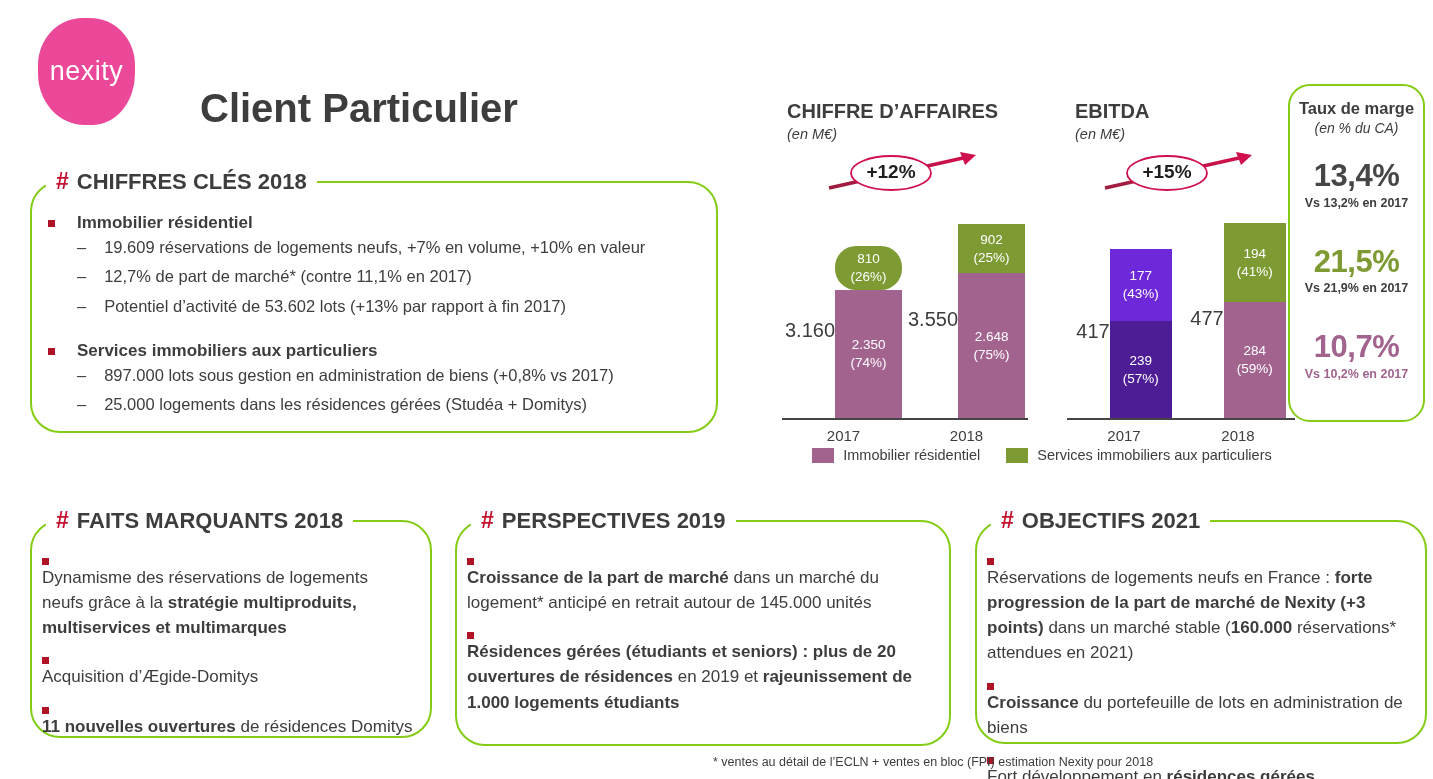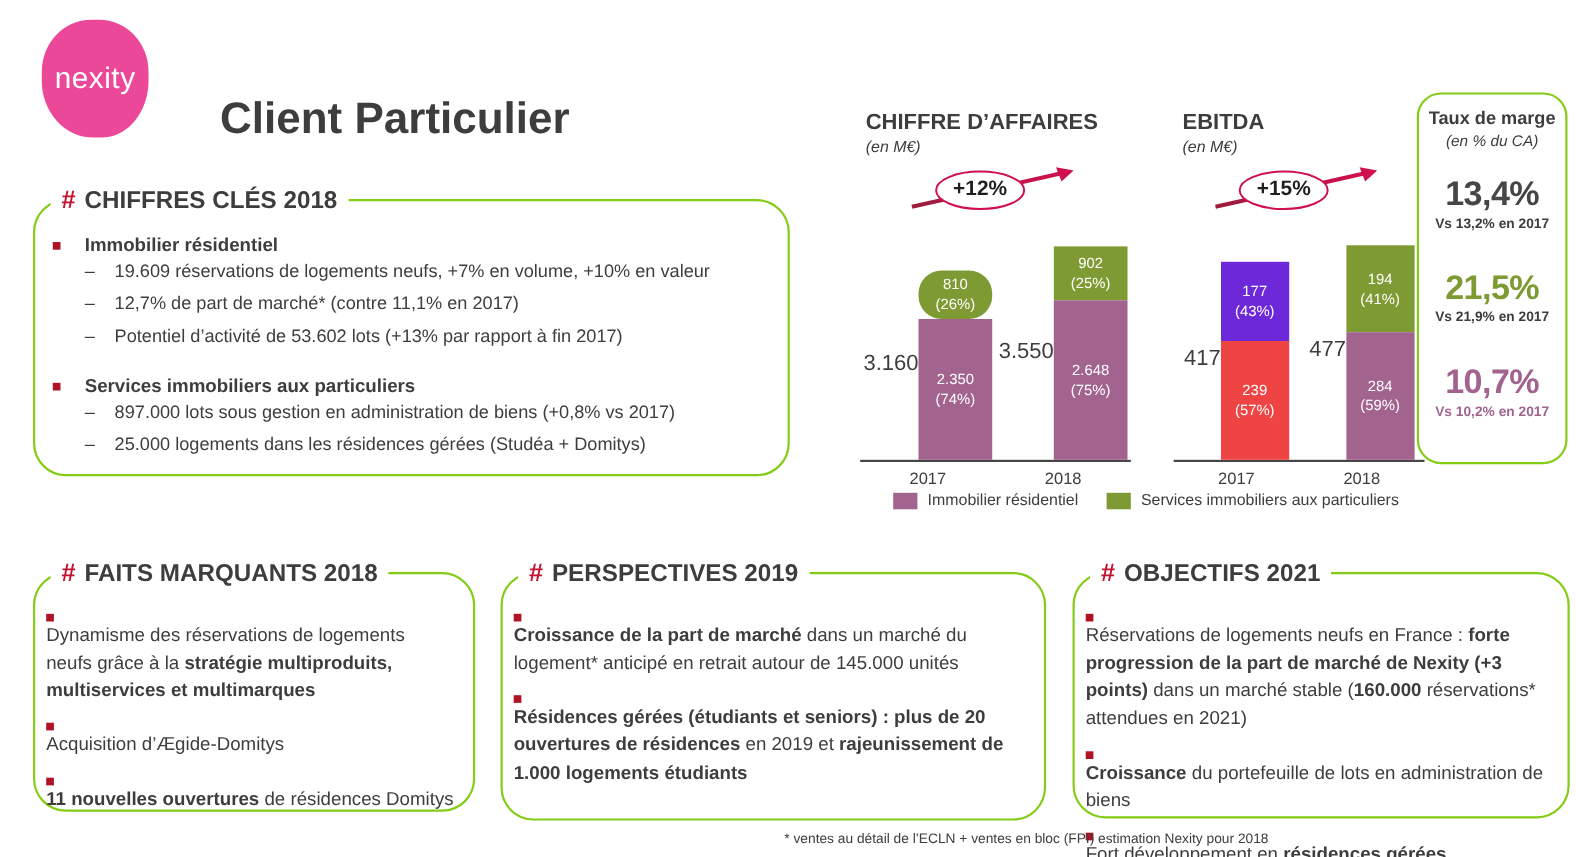--- a/index.html
+++ b/index.html
@@ -211,21 +211,21 @@
       <div>2018</div>
     </div>
   <div class="plot" id="plot-1">
       <div class="bar-col">
         <div class="bar-total">417</div>
         <div class="bar-stack" style="width: 62px;">
           <div class="seg" style="height: 72px; background: #6d28d9;">
             <div>177</div>
             <div>(43%)</div>
           </div>
-          <div class="seg" style="height: 108px; background: #ef4444;">
+          <div class="seg" style="height: 97px; background: #4c1d95;">
             <div>239</div>
             <div>(57%)</div>
           </div>
         </div>
       </div>
       <div class="bar-col">
         <div class="bar-total">477</div>
         <div class="bar-stack" style="width: 62px;">
           <div class="seg" style="height: 79px; background: rgb(125, 155, 50);">
             <div>194</div>

